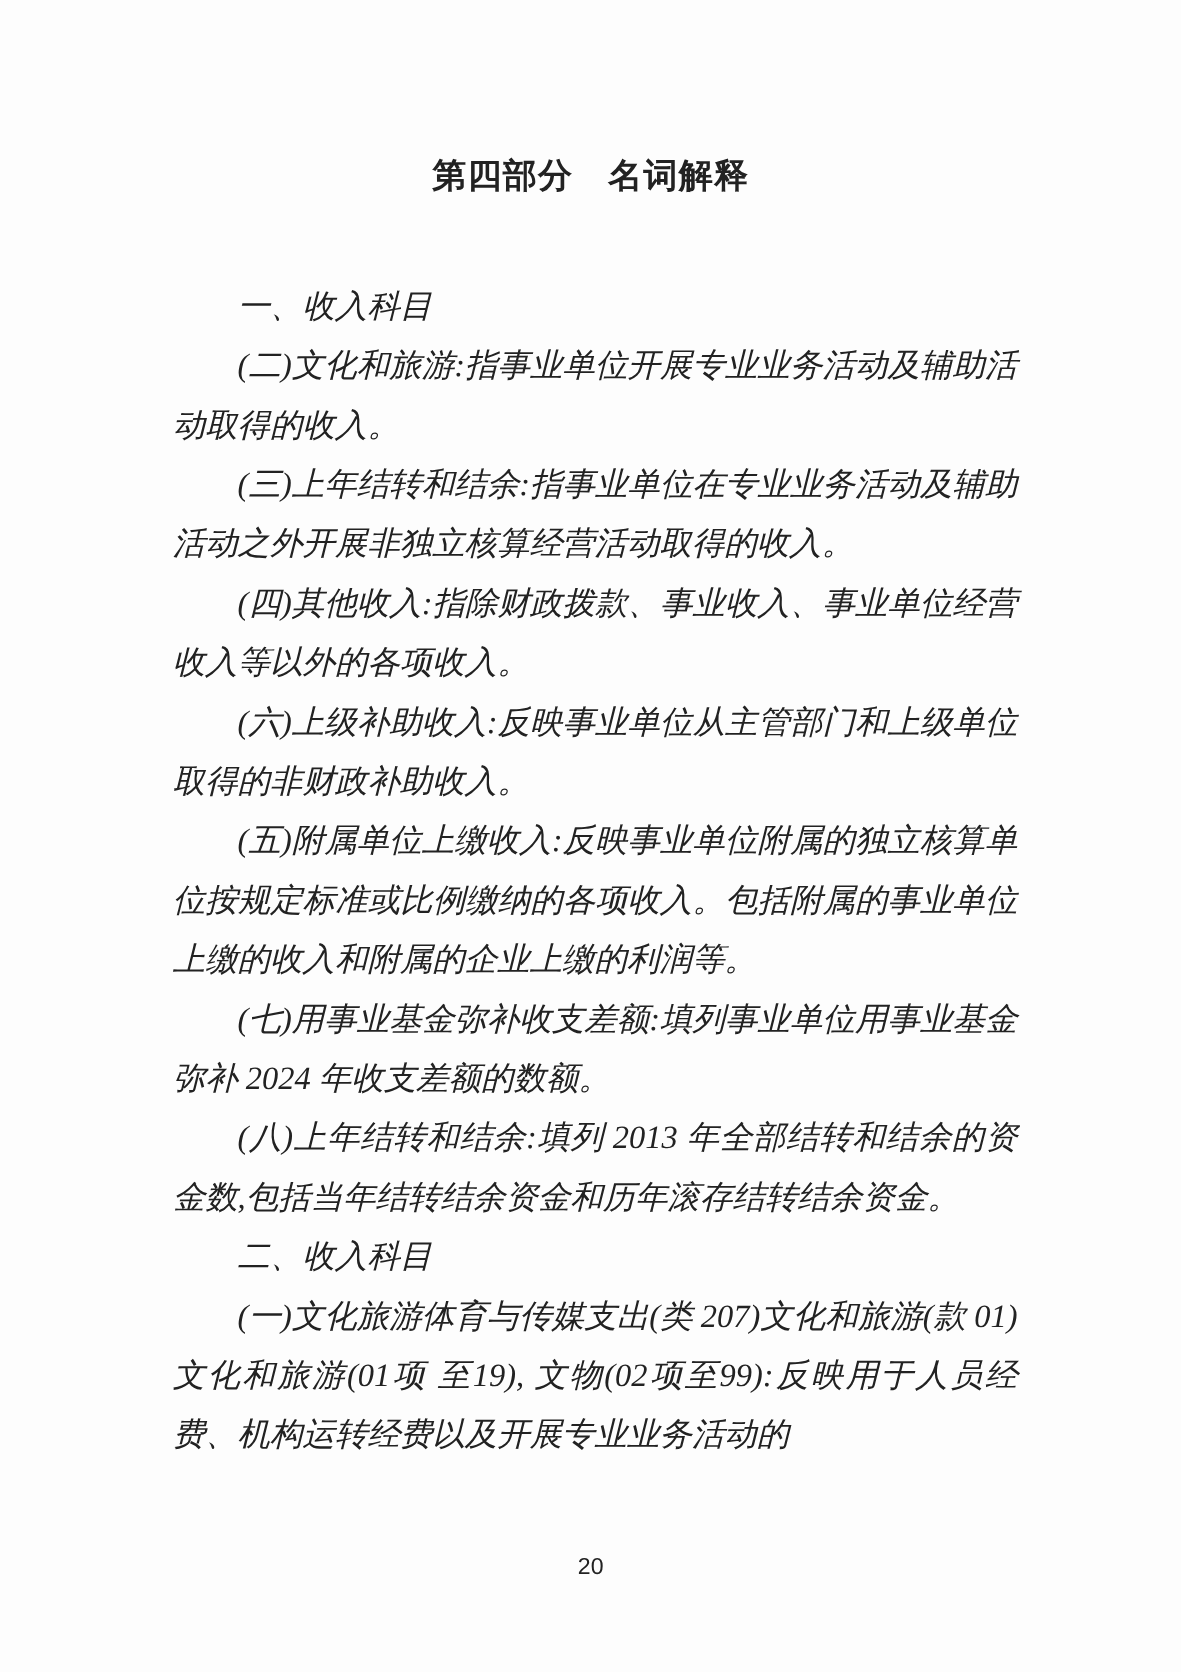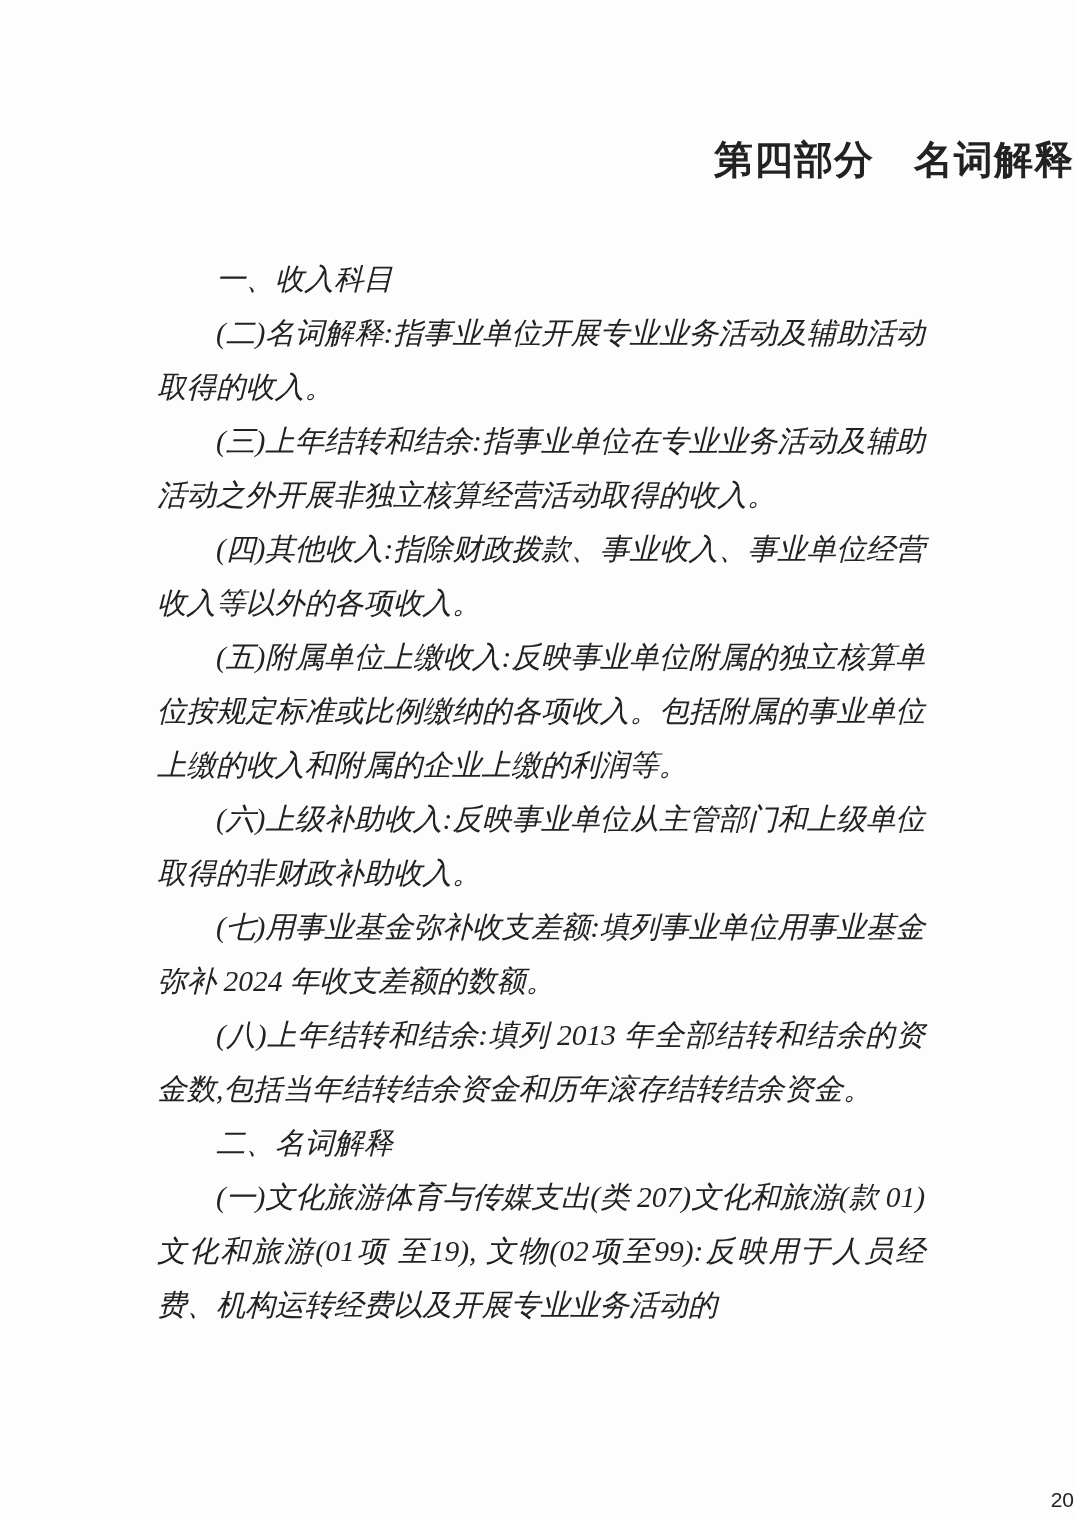--- a/index.html
+++ b/index.html
@@ -20,24 +20,24 @@
     background: var(--bg);
     color: var(--ink);
     overflow: hidden;
   }
   .doc-title {
     position: absolute;
     top: 141px;
     left: 0;
     width: 100%;
     margin: 0;
-    text-align: right;
+    text-align: center;
     font-family: "Liberation Sans", "DejaVu Sans", sans-serif;
     font-weight: 700;
-    font-size: 39px;
+    font-size: 31px;
     line-height: 38px;
     letter-spacing: 1px;
     color: var(--ink);
   }
   .doc-body {
     position: absolute;
     top: 252px;
     left: 157px;
     width: 768px;
     font-family: "Liberation Serif", "DejaVu Serif", serif;
@@ -47,47 +47,47 @@
     color: var(--ink);
   }
   .para {
     margin: 0;
     padding: 0;
     text-indent: 2em;
     font-style: italic;
   }
   .page-footer {
     position: absolute;
-    top: 1488px;
+    top: 1413px;
     left: 0;
     width: 100%;
-    text-align: right;
+    text-align: center;
   }
   .page-number {
     font-family: "Liberation Sans", "DejaVu Sans", sans-serif;
     font-size: 21px;
     line-height: 24px;
     color: var(--ink);
   }
 </style>
 </head>
 <body>
 
 <div class="page">
   <h1 class="doc-title">第四部分　名词解释</h1>
 
   <main class="doc-body" id="doc-body">
       <p class="para">一、收入科目</p>
-      <p class="para">(二)名词解释:指事业单位开展专业业务活动及辅助活动取得的收入。</p>
+      <p class="para">(二)文化和旅游:指事业单位开展专业业务活动及辅助活动取得的收入。</p>
       <p class="para">(三)上年结转和结余:指事业单位在专业业务活动及辅助活动之外开展非独立核算经营活动取得的收入。</p>
       <p class="para">(四)其他收入:指除财政拨款、事业收入、事业单位经营收入等以外的各项收入。</p>
+      <p class="para">(六)上级补助收入:反映事业单位从主管部门和上级单位取得的非财政补助收入。</p>
       <p class="para">(五)附属单位上缴收入:反映事业单位附属的独立核算单位按规定标准或比例缴纳的各项收入。包括附属的事业单位上缴的收入和附属的企业上缴的利润等。</p>
-      <p class="para">(六)上级补助收入:反映事业单位从主管部门和上级单位取得的非财政补助收入。</p>
       <p class="para">(七)用事业基金弥补收支差额:填列事业单位用事业基金弥补 2024 年收支差额的数额。</p>
       <p class="para">(八)上年结转和结余:填列 2013 年全部结转和结余的资金数,包括当年结转结余资金和历年滚存结转结余资金。</p>
-      <p class="para">二、名词解释</p>
+      <p class="para">二、收入科目</p>
       <p class="para">(一)文化旅游体育与传媒支出(类 207)文化和旅游(款 01)文化和旅游(01项 至19), 文物(02项至99):反映用于人员经费、机构运转经费以及开展专业业务活动的</p>
     </main>
 
   <footer class="page-footer">
     <span class="page-number">20</span>
   </footer>
 </div>
 
 </body></html>

